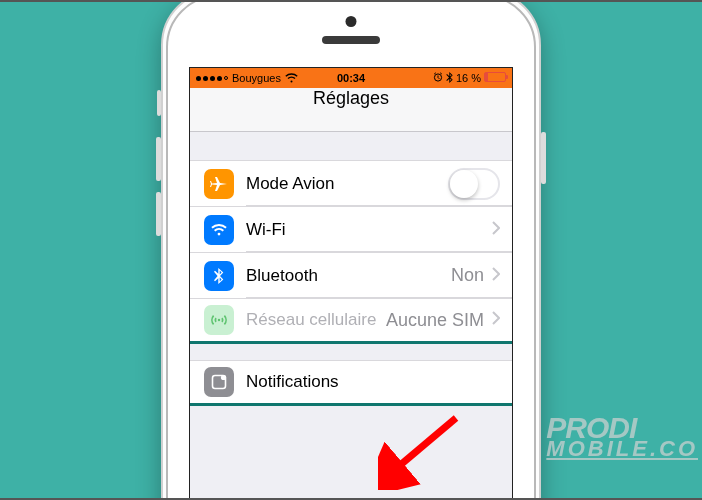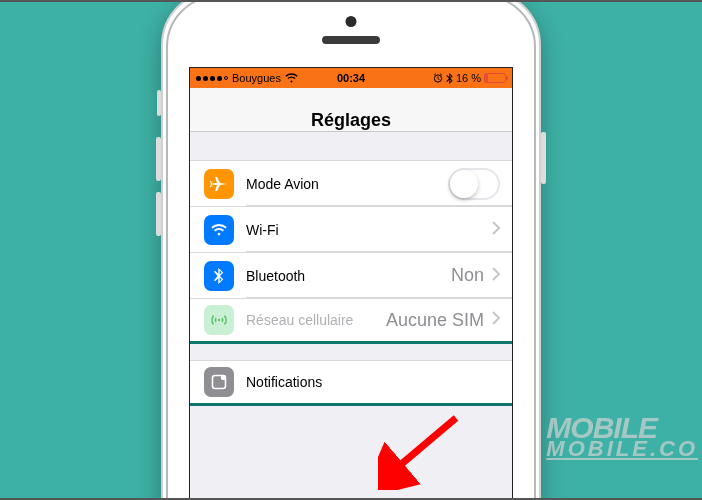--- a/index.html
+++ b/index.html
@@ -75,21 +75,21 @@
     height: 20px;
     background: #f97316;
     display: flex;
     align-items: center;
     font-size: 11px;
     padding: 0 6px;
     color: #000;
   }
   .statusbar .left { display: flex; align-items: center; gap: 4px; flex: 1;}
   .statusbar .center { flex: 0 0 auto; font-weight: 600; }
-  .statusbar .right { display: flex; align-items: center; gap: 3px; flex: 1; justify-content: flex-end;}
+  .statusbar .right { display: flex; align-items: flex-start; gap: 3px; flex: 1; justify-content: flex-end;}
   .dots { display: flex; gap: 2px; }
   .dot { width: 5px; height: 5px; border-radius: 50%; background: #000; }
   .dot.empty { background: transparent; border: 1px solid #000; width:4px; height:4px; }
   .wifi-icon svg, .alarm-icon svg, .bt-status svg { display:block; }
   .battery {
     width: 22px; height: 10px;
     border: 1px solid #e74c3c;
     border-radius: 2px;
     position: relative;
   }
@@ -105,24 +105,24 @@
     height: 100%;
     width: 16%;
     background: #e74c3c;
   }
 
   .navbar {
     height: 44px;
     background: #f7f7f8;
     border-bottom: 1px solid #c8c7cc;
     display: flex;
-    align-items: flex-end;
+    align-items: flex-start;
     justify-content: center;
     font-size: 18px;
-    font-weight: 700;
+    font-weight: 400;
   }
 
   .content {
     background: #efeff4;
   }
   .group { margin-top: 28px; }
   .group:last-child { margin-top: 16px; }
   .row {
     background: #fff;
     min-height: 46px;
@@ -145,21 +145,21 @@
     width: 30px; height: 30px;
     border-radius: 7px;
     display: flex;
     align-items: center;
     justify-content: center;
     margin-right: 12px;
     flex: 0 0 30px;
   }
   .label {
     flex: 1;
-    font-size: 14px;
+    font-size: 17px;
     color: #000;
   }
   .label.disabled { color: #b0b0b5; }
   .value {
     font-size: 18px;
     color: #8e8e93;
     margin-right: 8px;
   }
   .chevron {
     color: #c7c7cc;
@@ -354,17 +354,17 @@
 <svg class="arrow-annot" style="left:378px; top:410px;" width="90" height="80" viewBox="0 0 90 80">
   <defs>
     <marker id="ah" markerWidth="8" markerHeight="8" refX="2" refY="4" orient="auto">
       <path d="M0 0L8 4L0 8z" fill="#ff0000"></path>
     </marker>
   </defs>
   <line x1="78" y1="8" x2="14" y2="62" stroke="#ff0000" stroke-width="7" marker-end="url(#ah)"></line>
 </svg>
 
 <div class="watermark">
-  <div>MOBILE</div>
+  <div>PRODI</div>
   <div class="l2">MOBILE.CO</div>
 </div>
 
 <div class="image-border"></div>
 
 </body></html>

